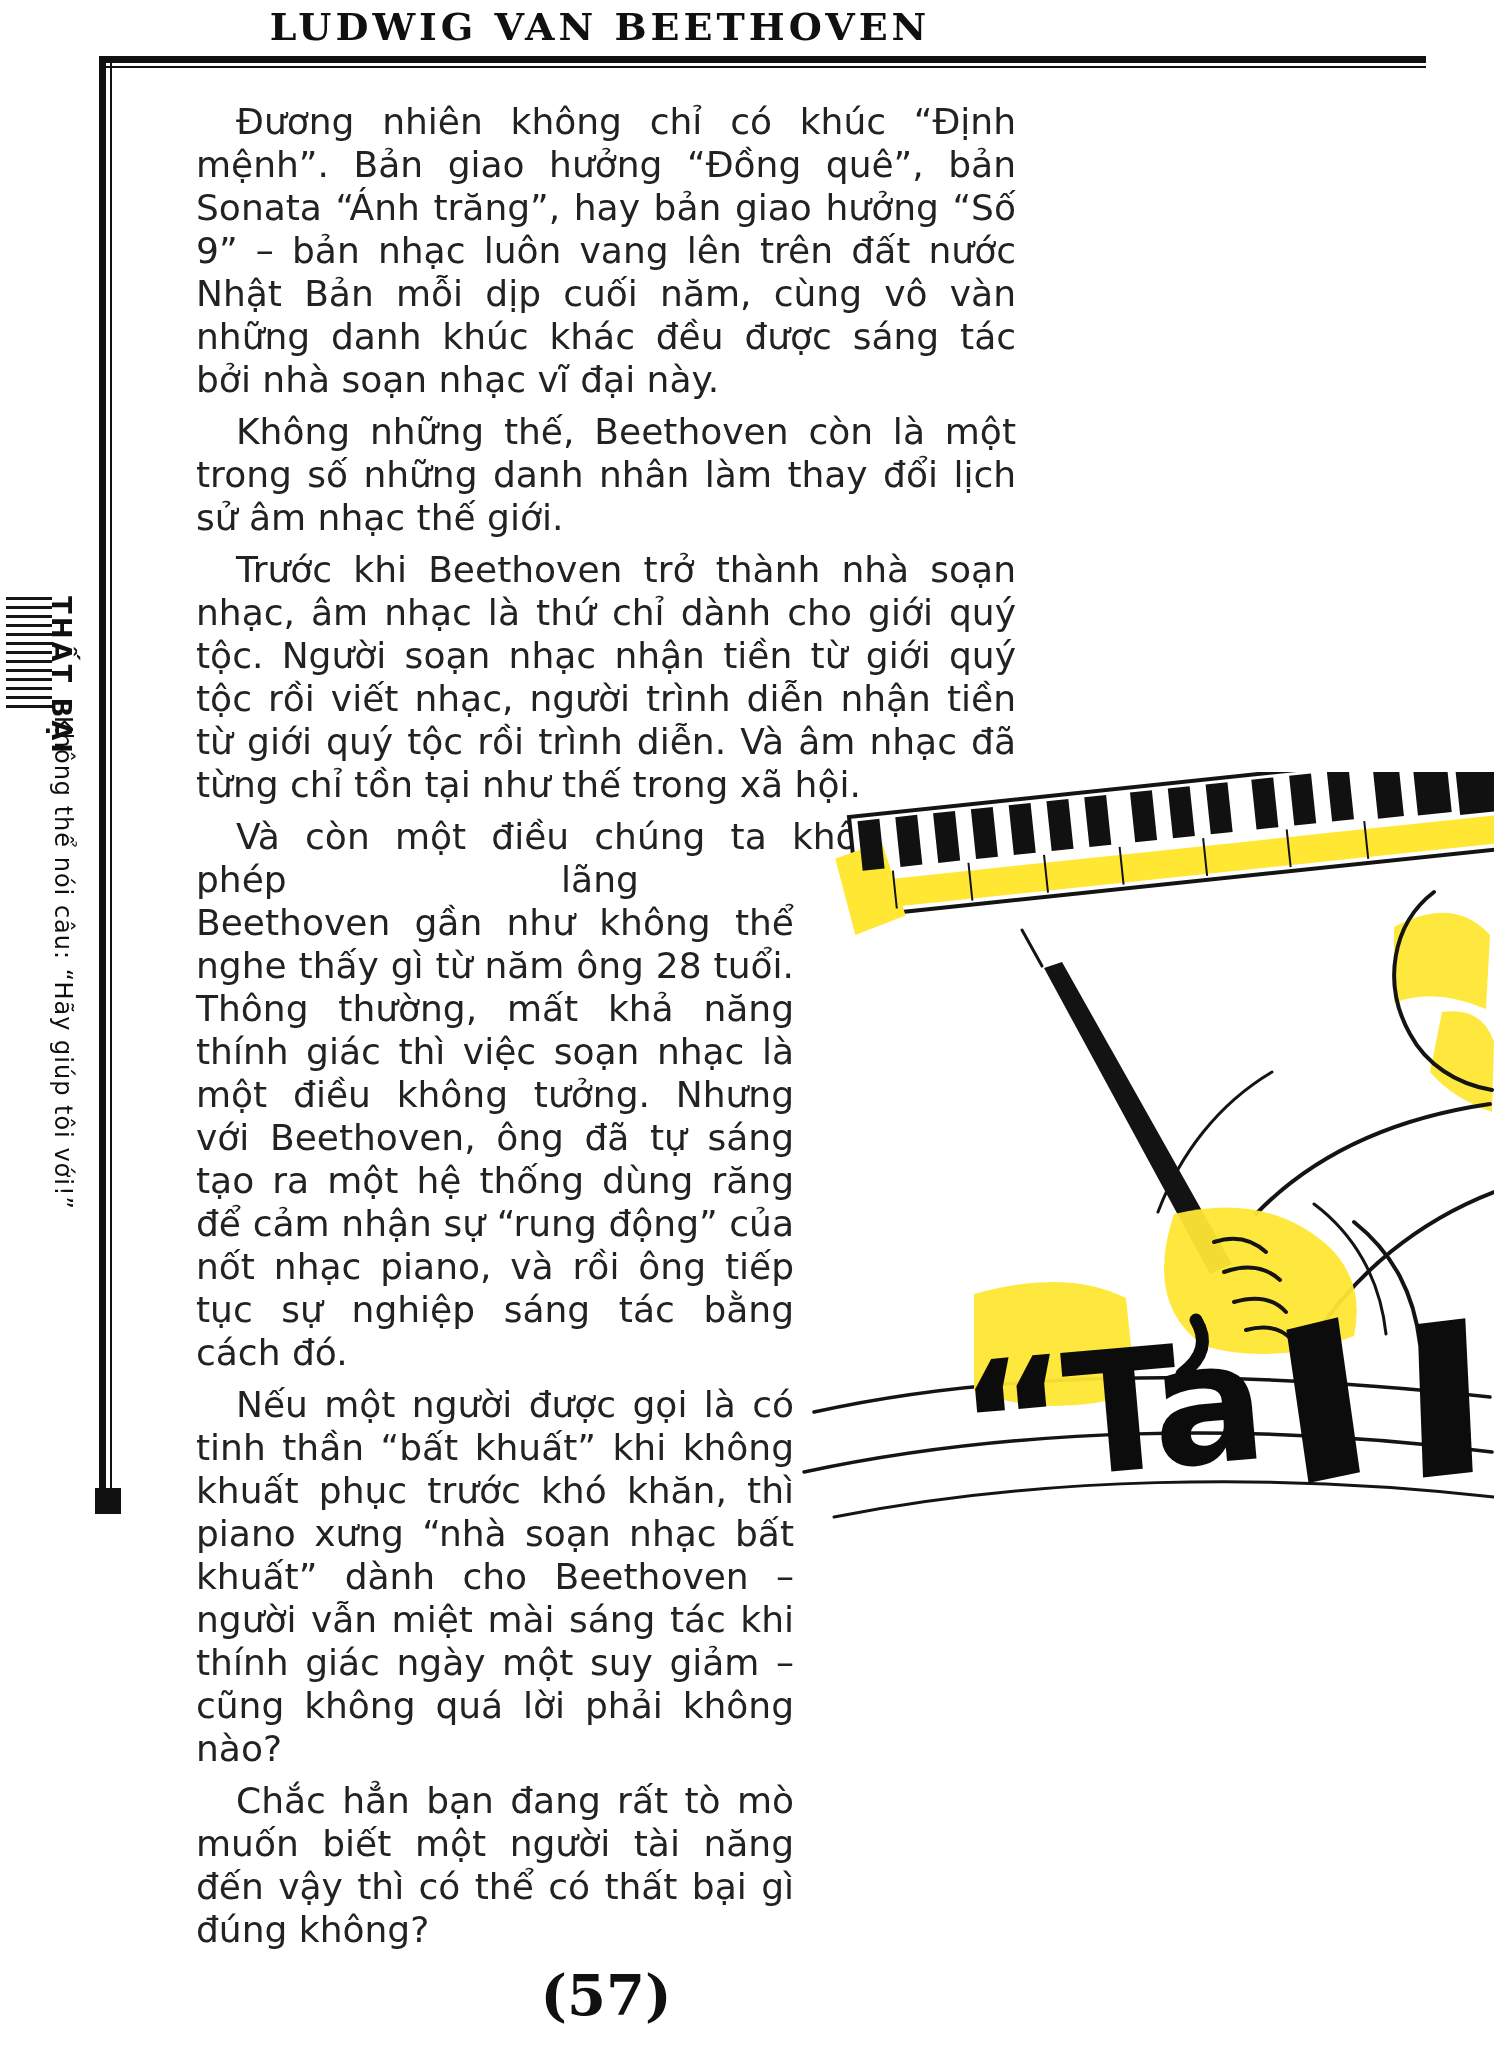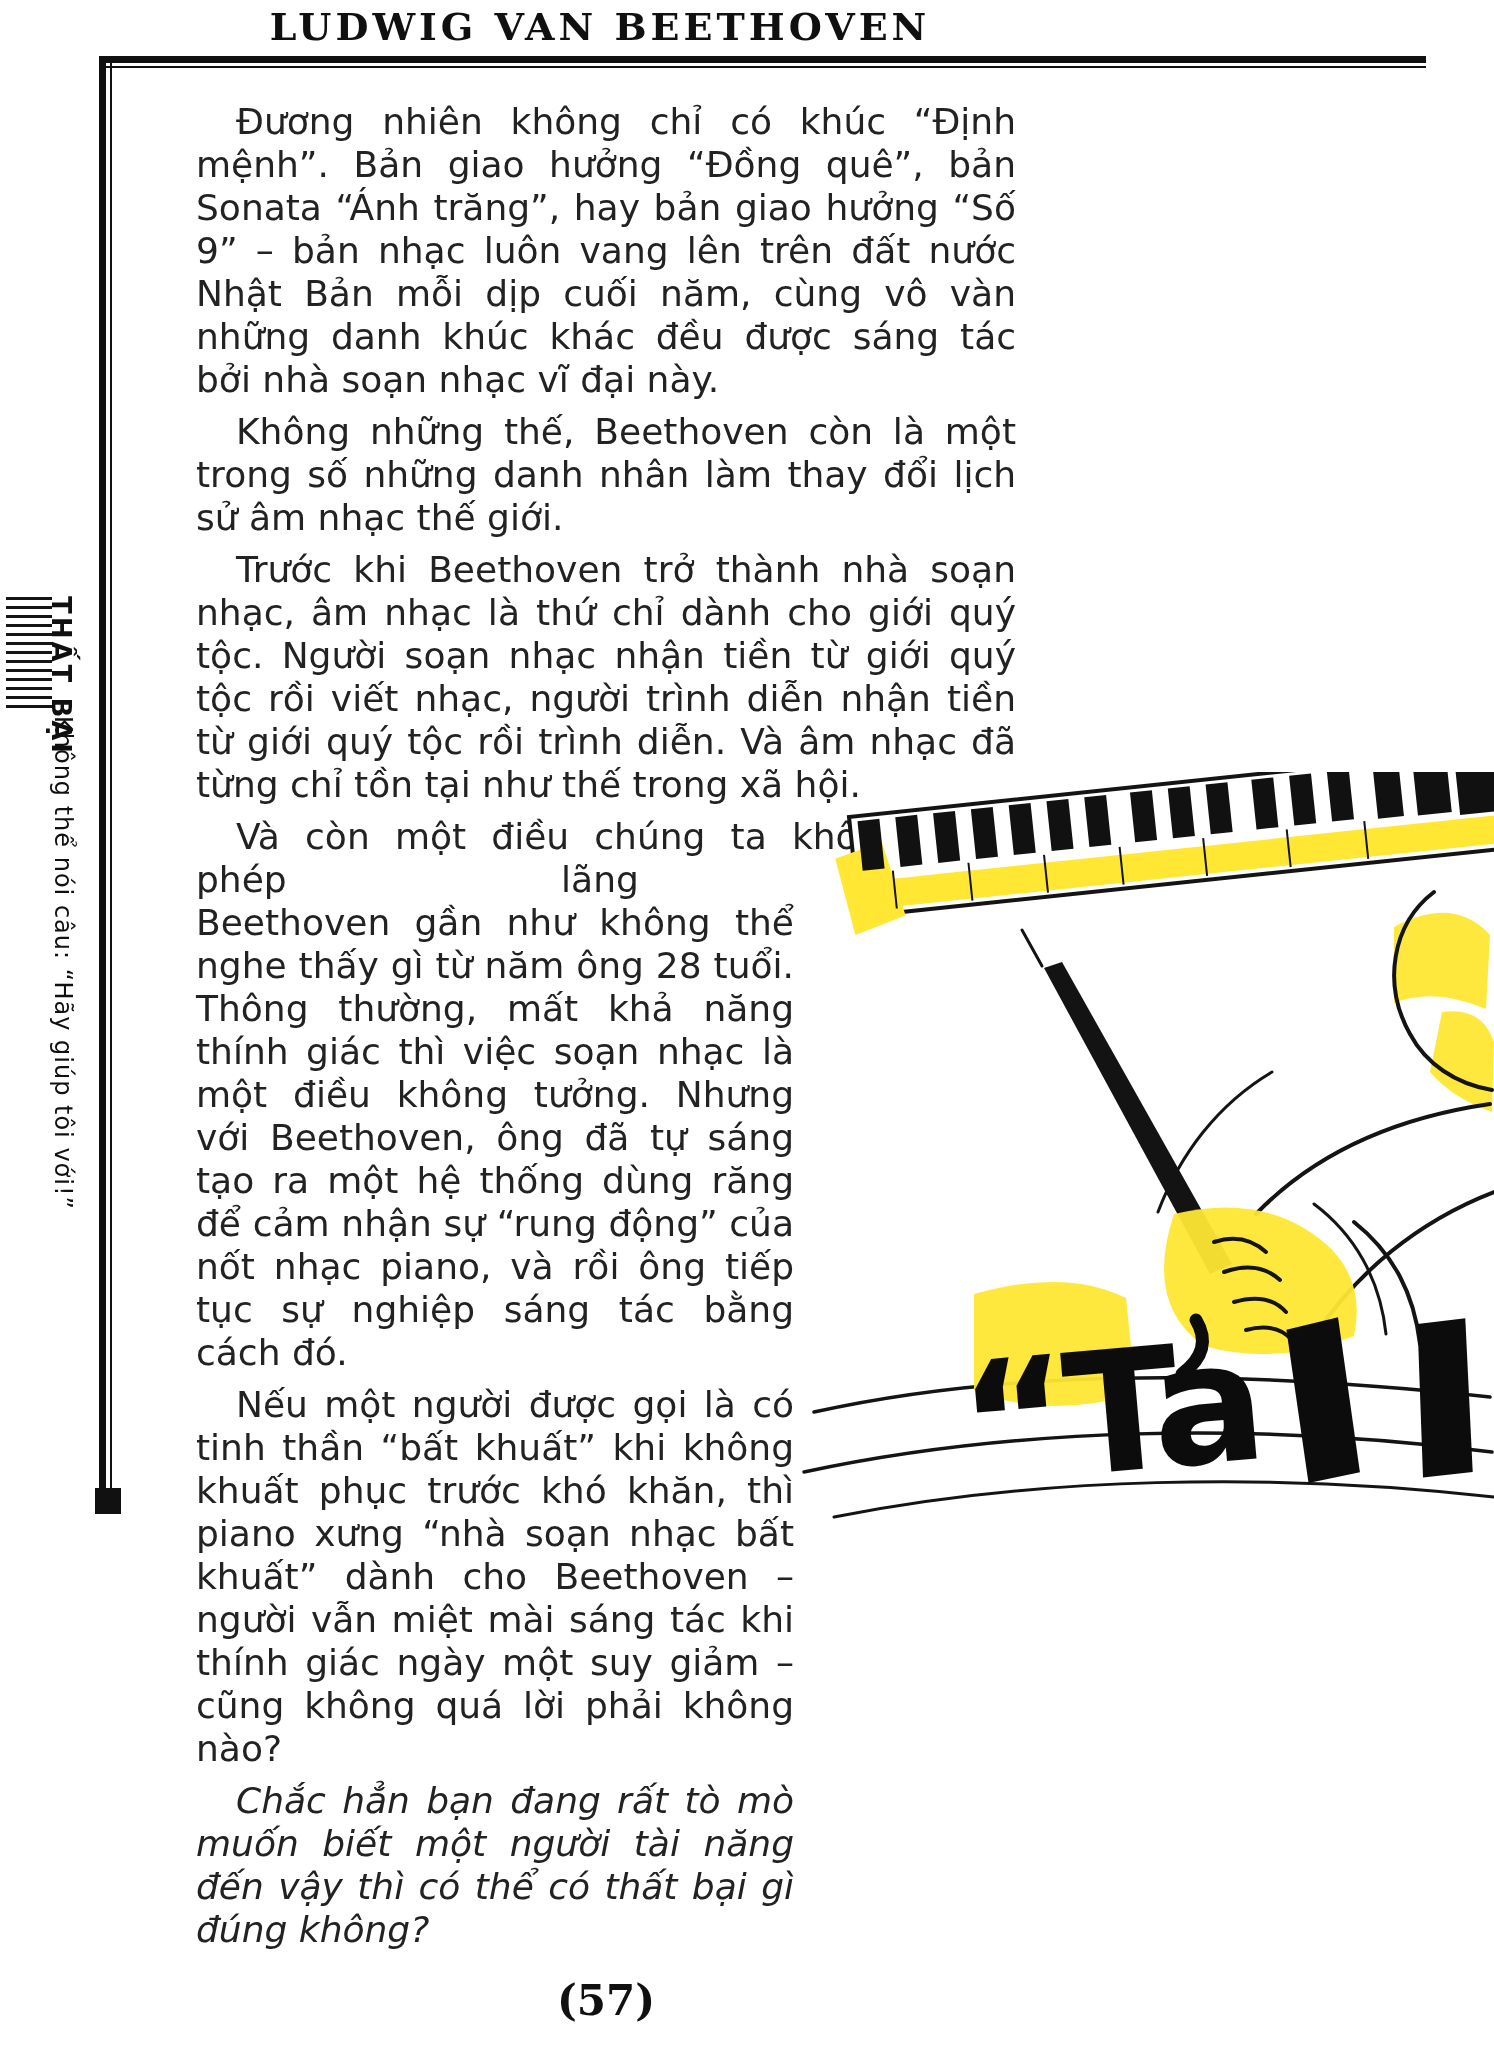--- a/index.html
+++ b/index.html
@@ -87,40 +87,39 @@
     font-size: 36px;
     line-height: 43px;
     text-align: justify;
     color: #222;
   }
   .para { margin: 0 0 9px 0; }
   .indent { text-indent: 40px; }
   .lead { margin-bottom: 0; text-align-last: justify; }
   .cont { margin-top: 0; }
   .narrow { width: 598px; }
-  .last { margin-bottom: 16px; font-style: italic; }
+  .last { margin-bottom: 16px; }
 
   
   .illustration {
     position: absolute;
     left: 794px; top: 772px;
     width: 700px; height: 762px;
   }
 
   
   .footer-num {
     position: absolute;
     left: 196px; top: 1962px;
     width: 820px;
     text-align: center;
     font-family: "DejaVu Serif", serif;
-    font-size: 42px;
+    font-size: 56px;
     font-weight: 600;
     color: #101010;
-    margin-top: 14px;
   }
 </style>
 </head>
 <body>
 
 <div class="page">
 
   <h1 class="chapter-title">LUDWIG VAN BEETHOVEN</h1>
   <div class="header-rule"></div>
 

